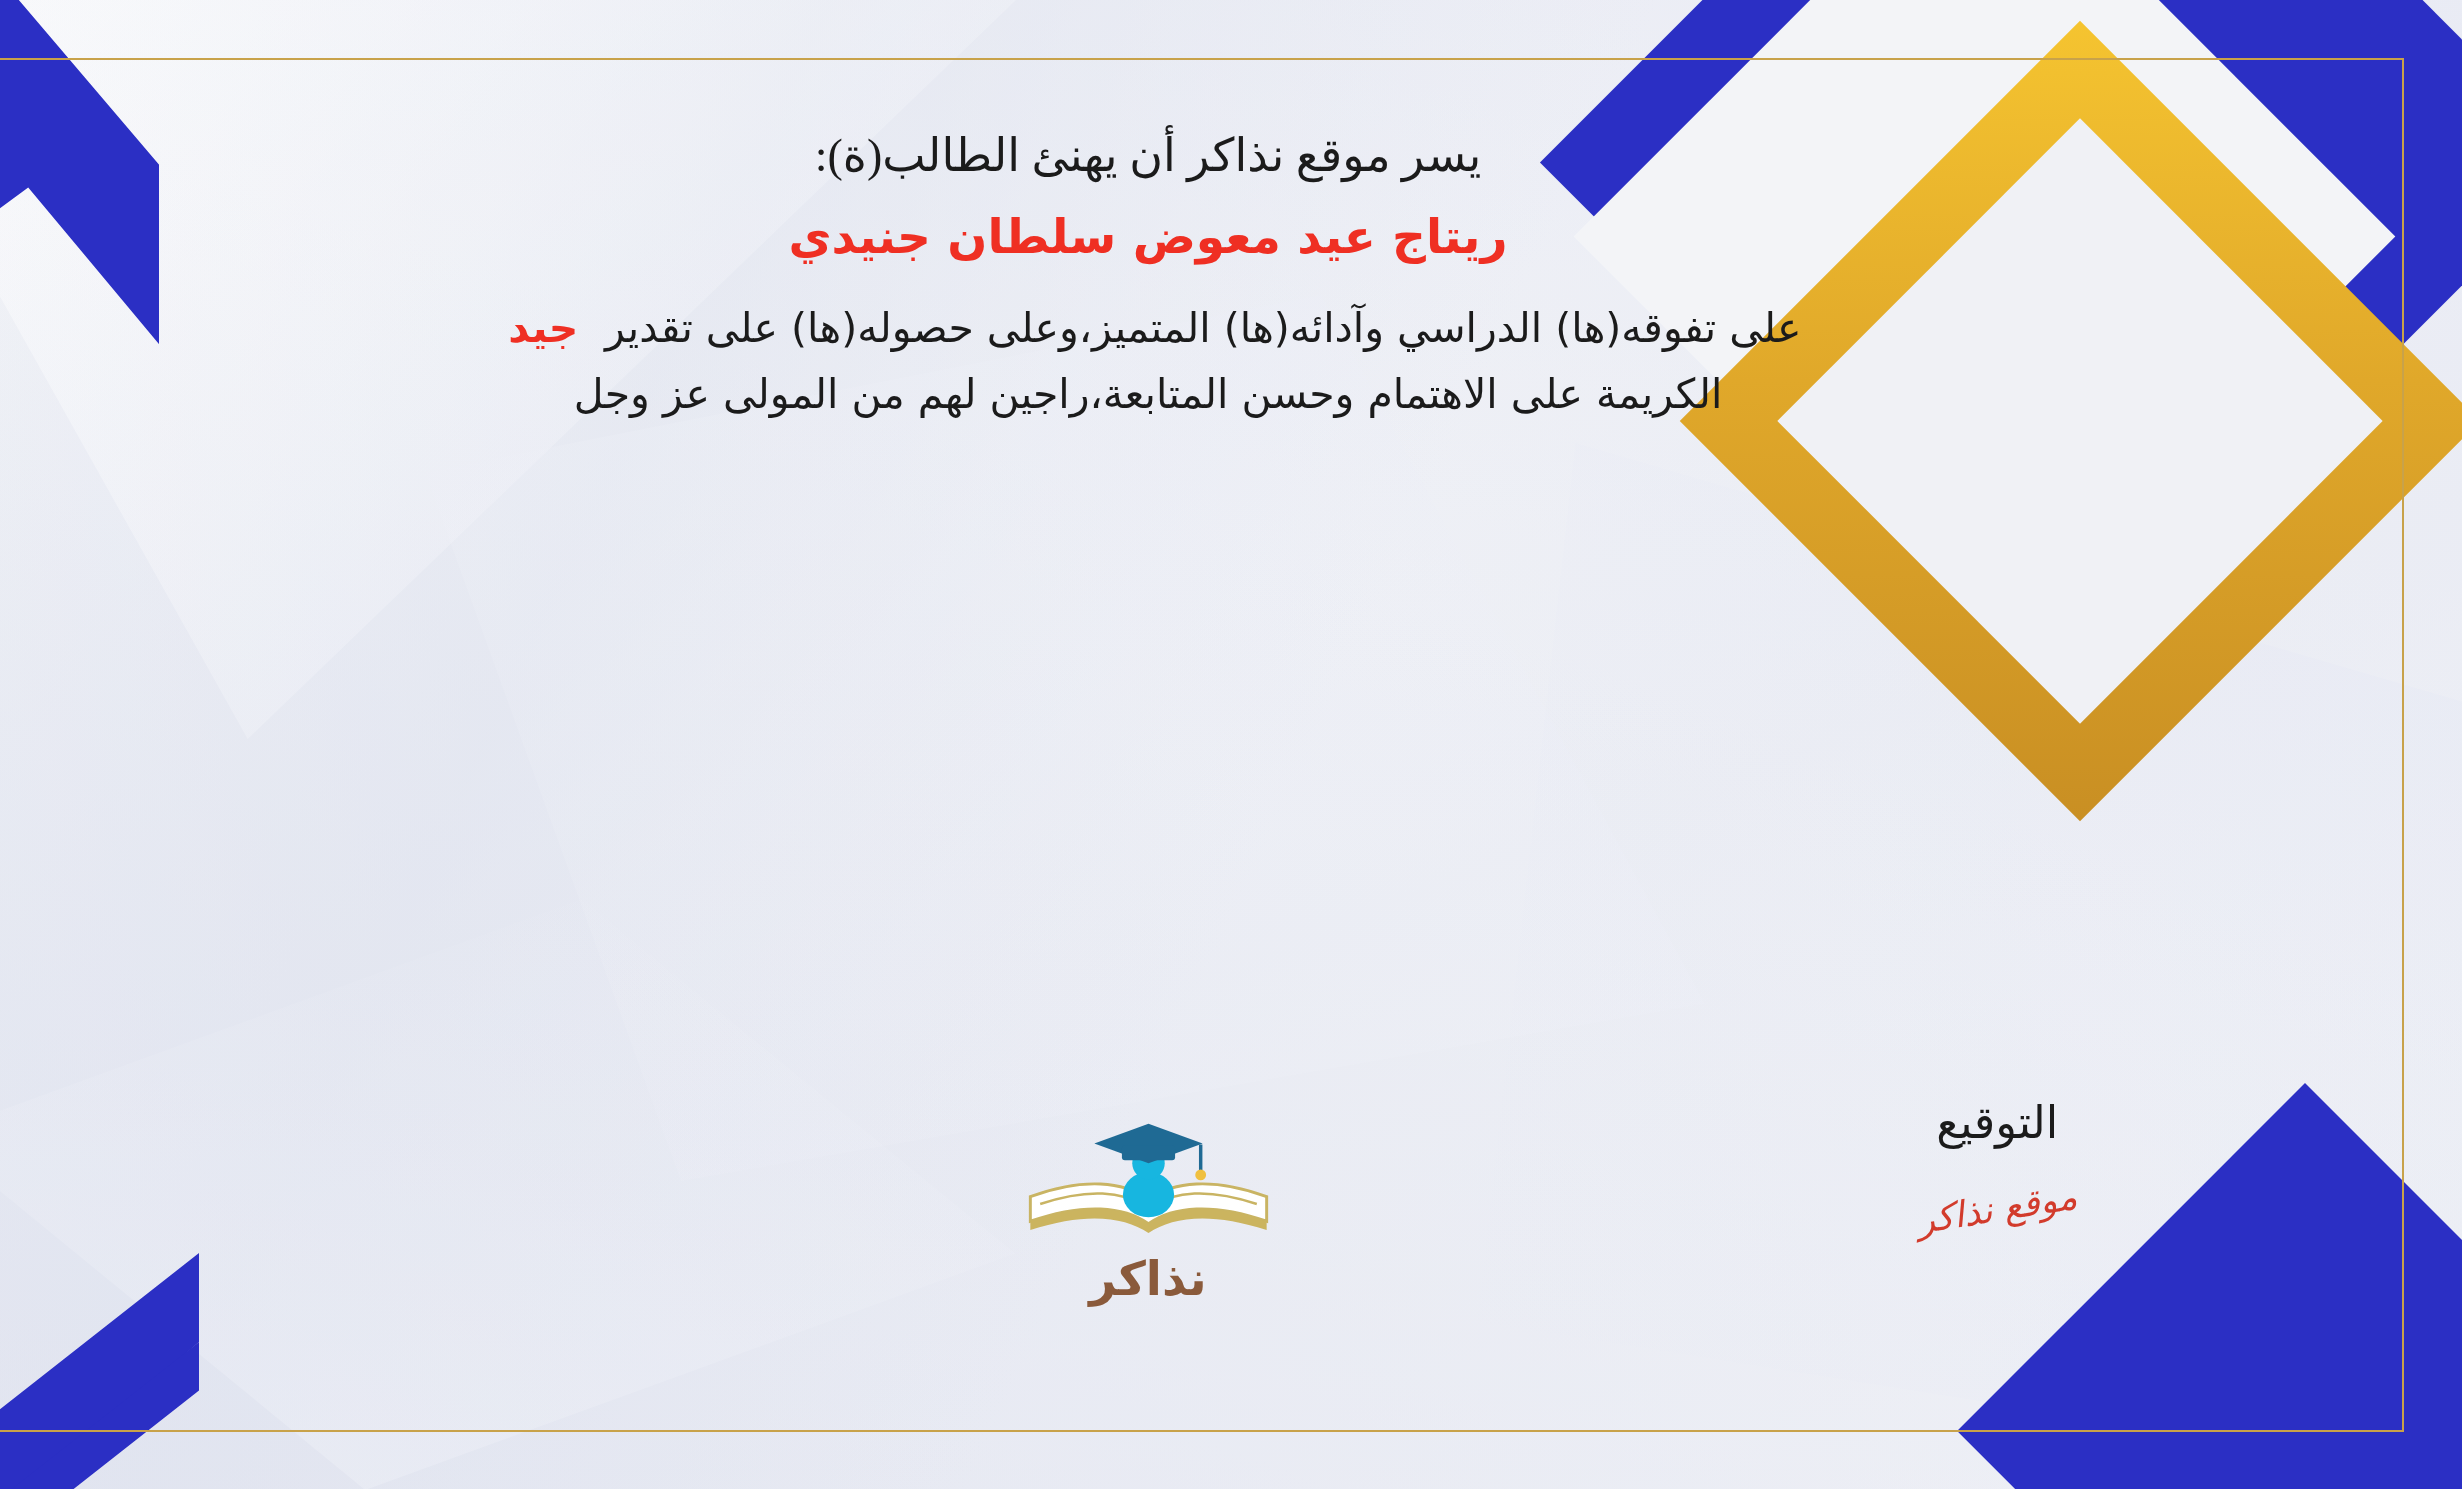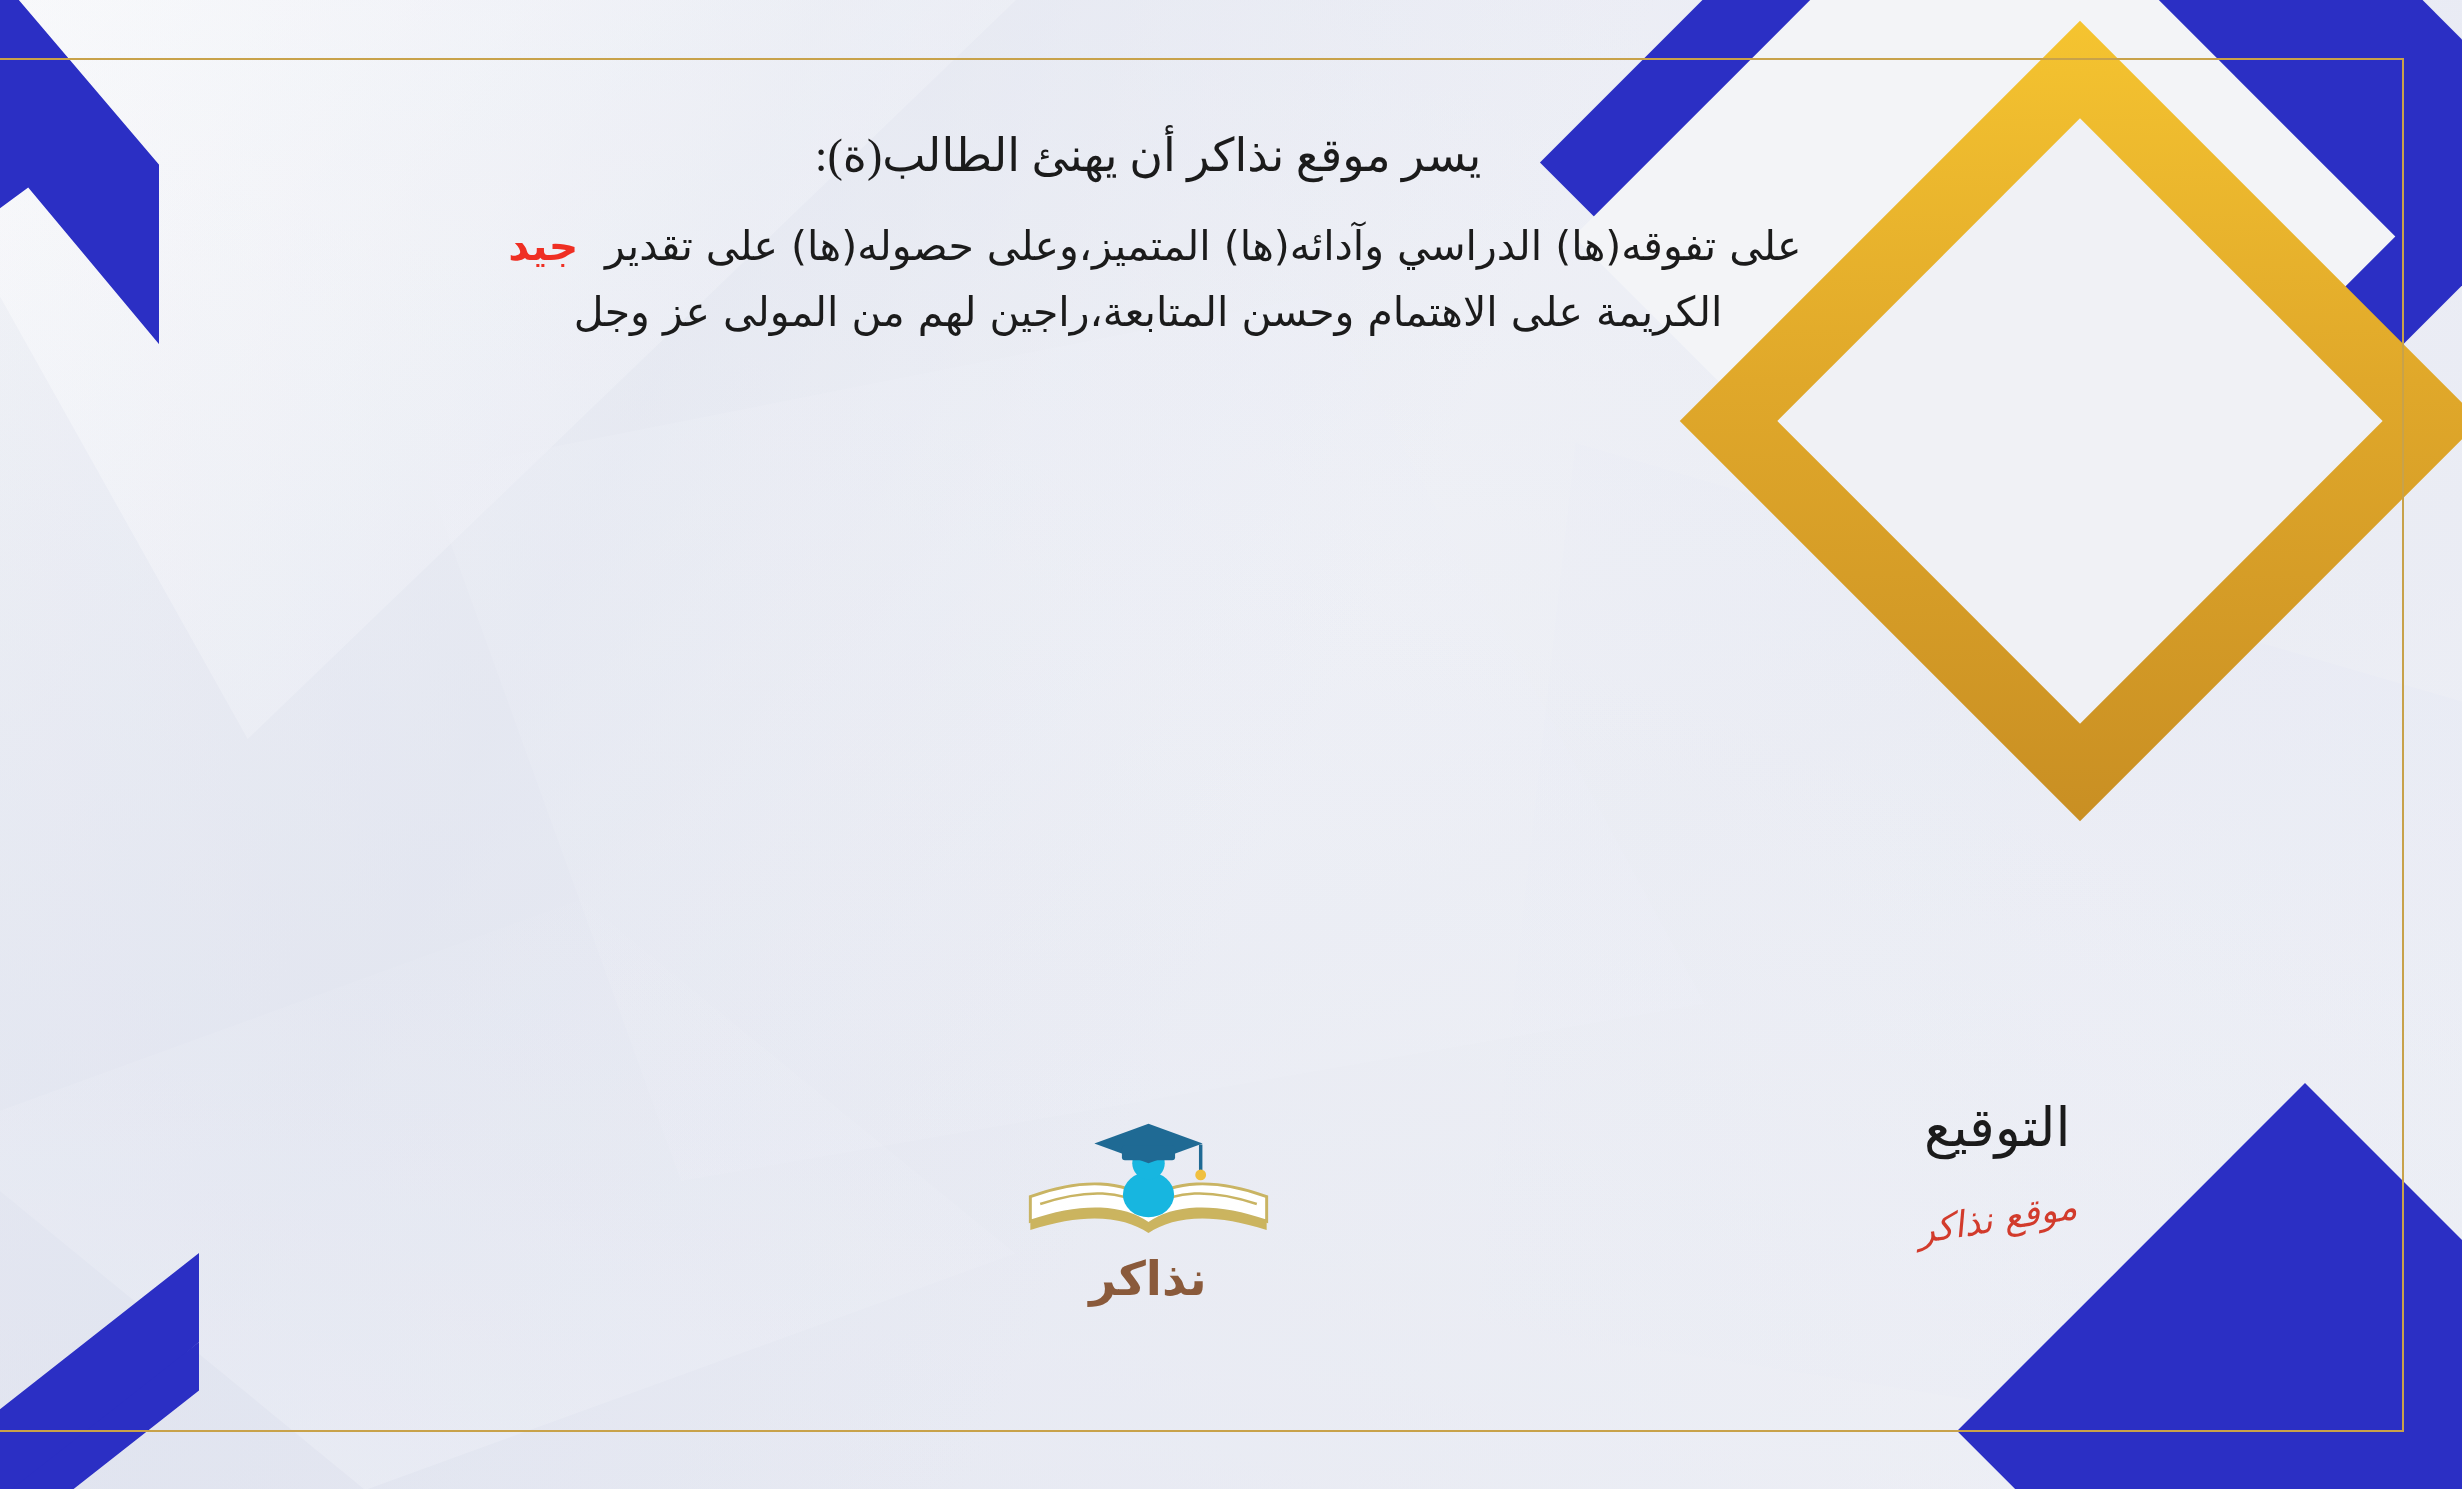--- a/index.html
+++ b/index.html
@@ -214,21 +214,21 @@
   }
 
   .signature-block {
     position: absolute;
     right: 305px;
     top: 0;
     text-align: center;
     direction: rtl;
   }
   .signature-label {
-    font-size: 54px;
+    font-size: 45px;
     color: #1b1b1b;
   }
   .signature-script {
     margin-top: 39px;
     font-size: 36px;
     color: #d23b2c;
     font-family: "DejaVu Serif", serif;
     font-style: italic;
     transform: rotate(-9deg);
     display: inline-block;
@@ -290,20 +290,21 @@
     <div class="blue-d"></div>
   </div>
 
   <div class="gold-frame"></div>
 
   <div class="content">
 
 
     <div class="intro-line">يسر موقع نذاكر أن يهنئ الطالب(ة):</div>
 
+    <div class="student-name">ريتاج عيد معوض سلطان جنيدي</div>
 
     <div class="body-block">
       <span class="body-line">
         <span>على تفوقه(ها) الدراسي وآدائه(ها) المتميز،وعلى حصوله(ها) على تقدير</span>
         <span class="hl-red">جيد</span>
       </span>
       <span class="body-line">الكريمة على الاهتمام وحسن المتابعة،راجين لهم من المولى عز وجل</span>
     </div>
 
     <div class="footer">

